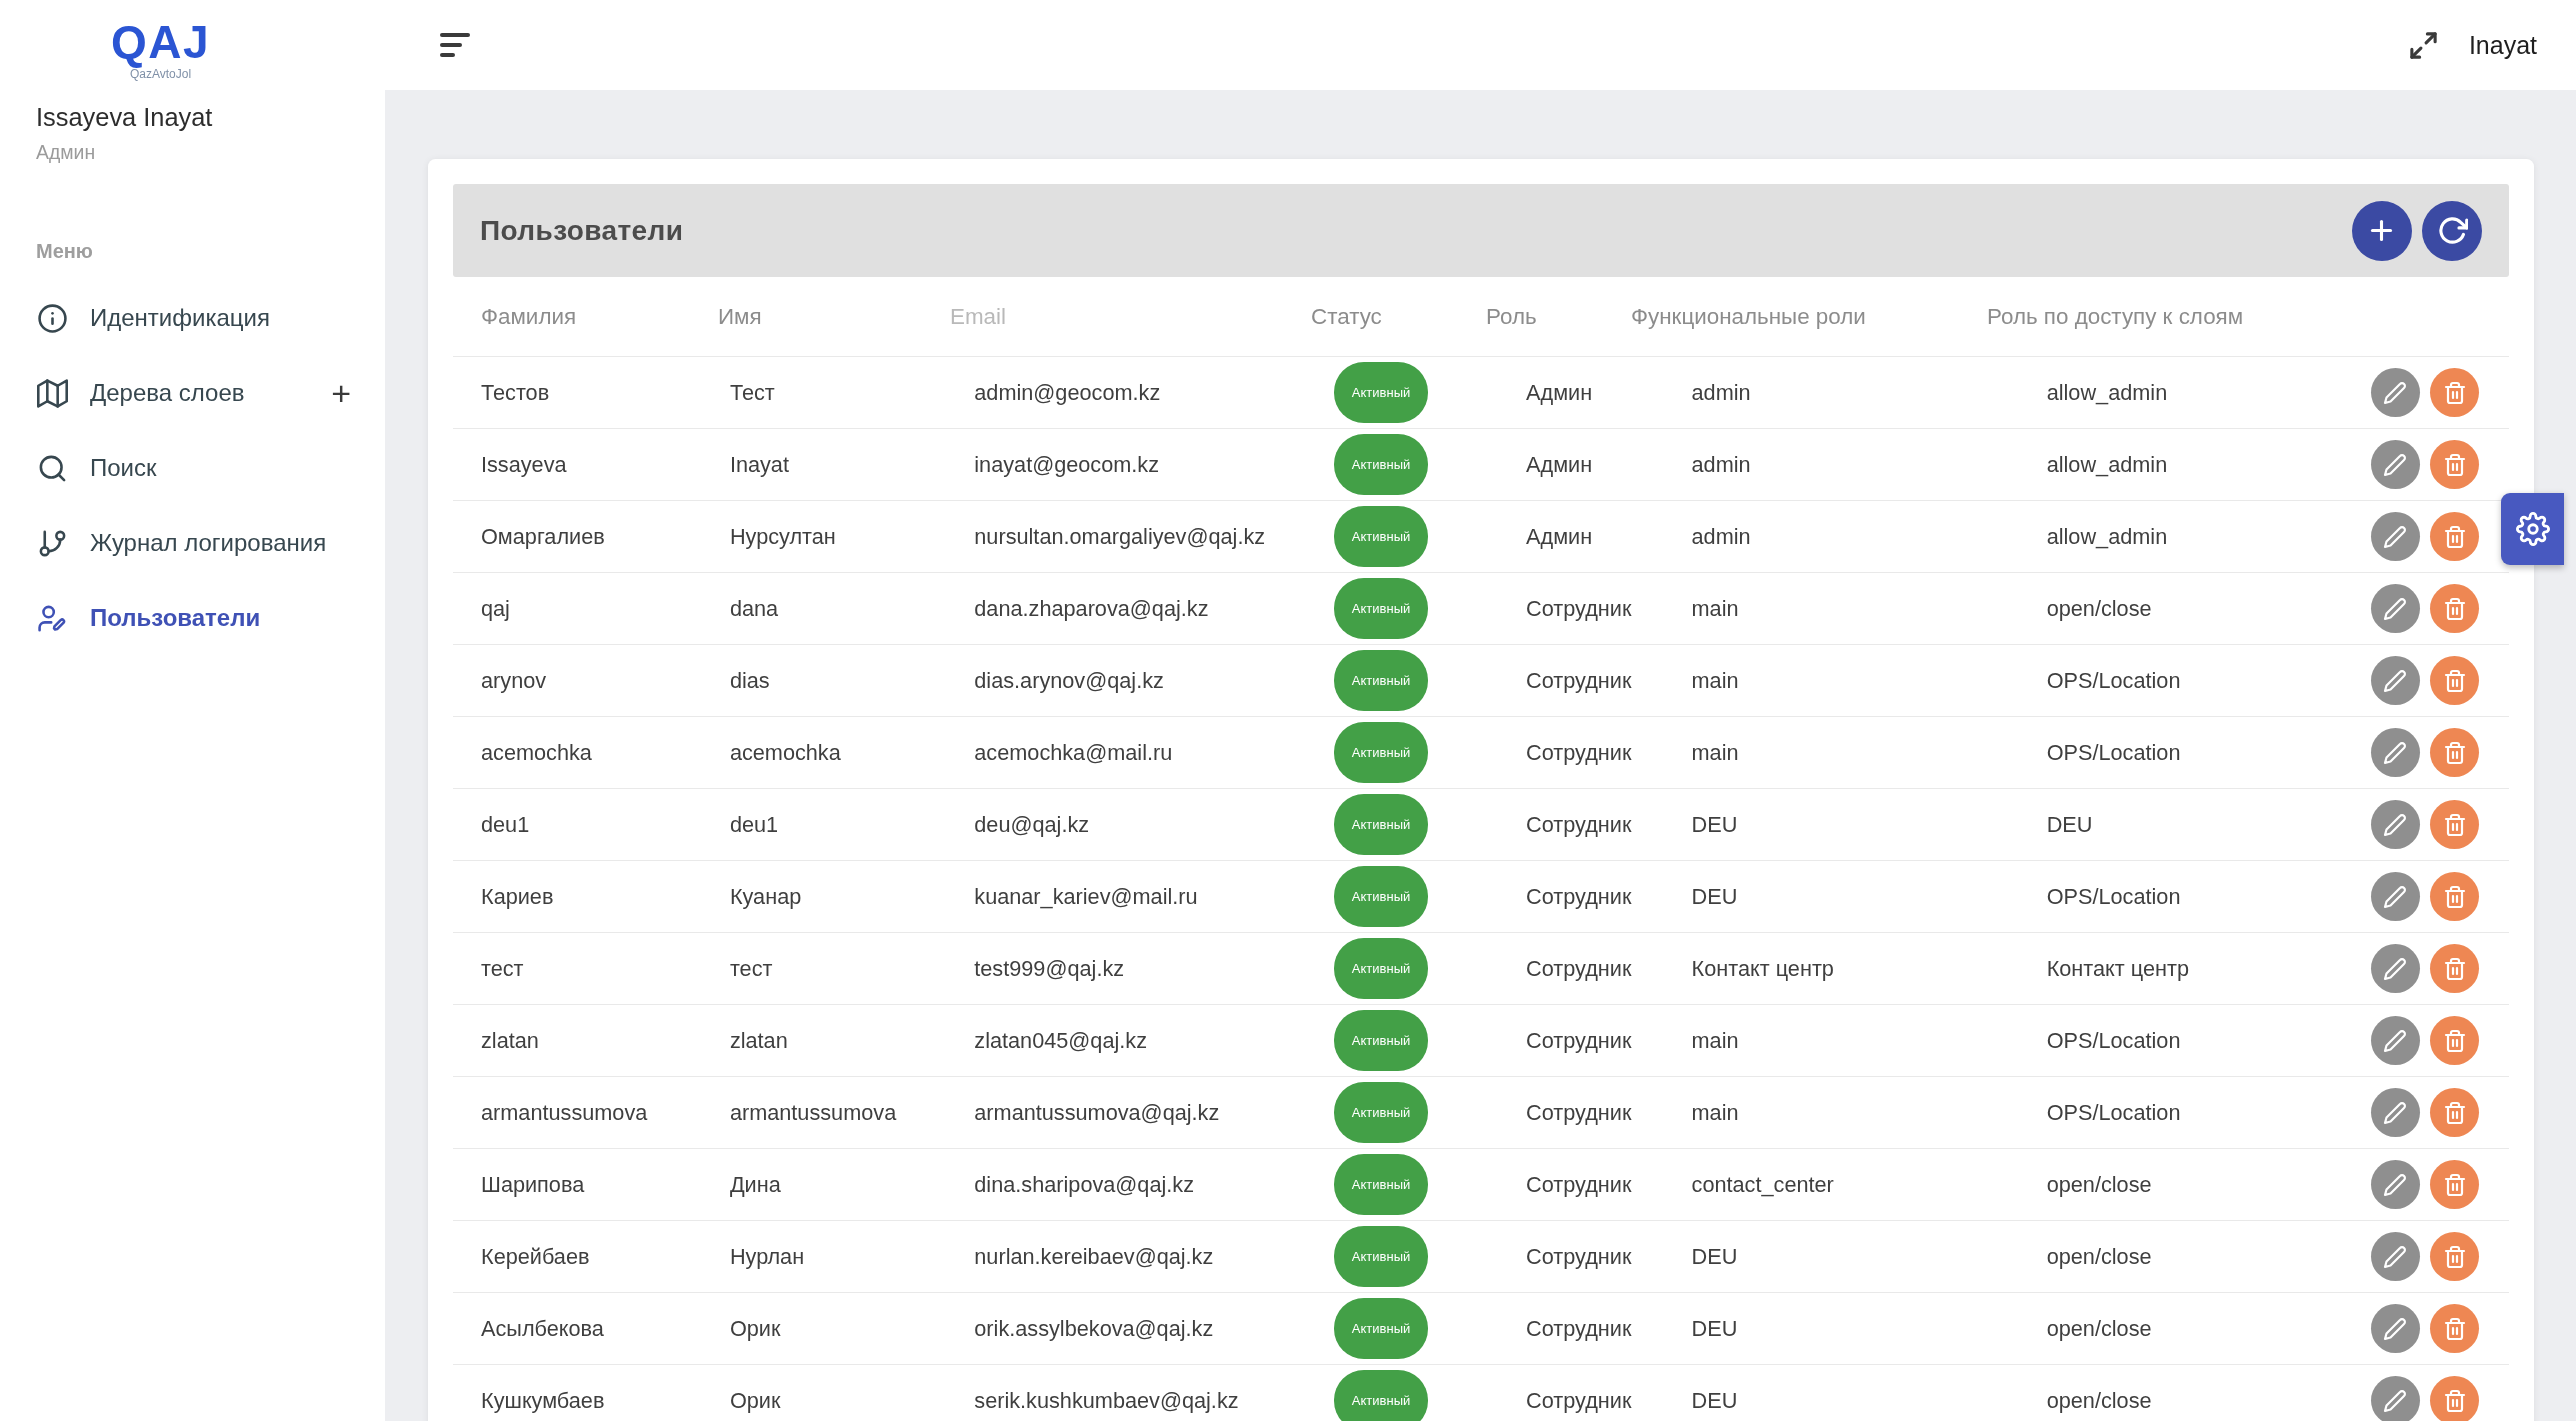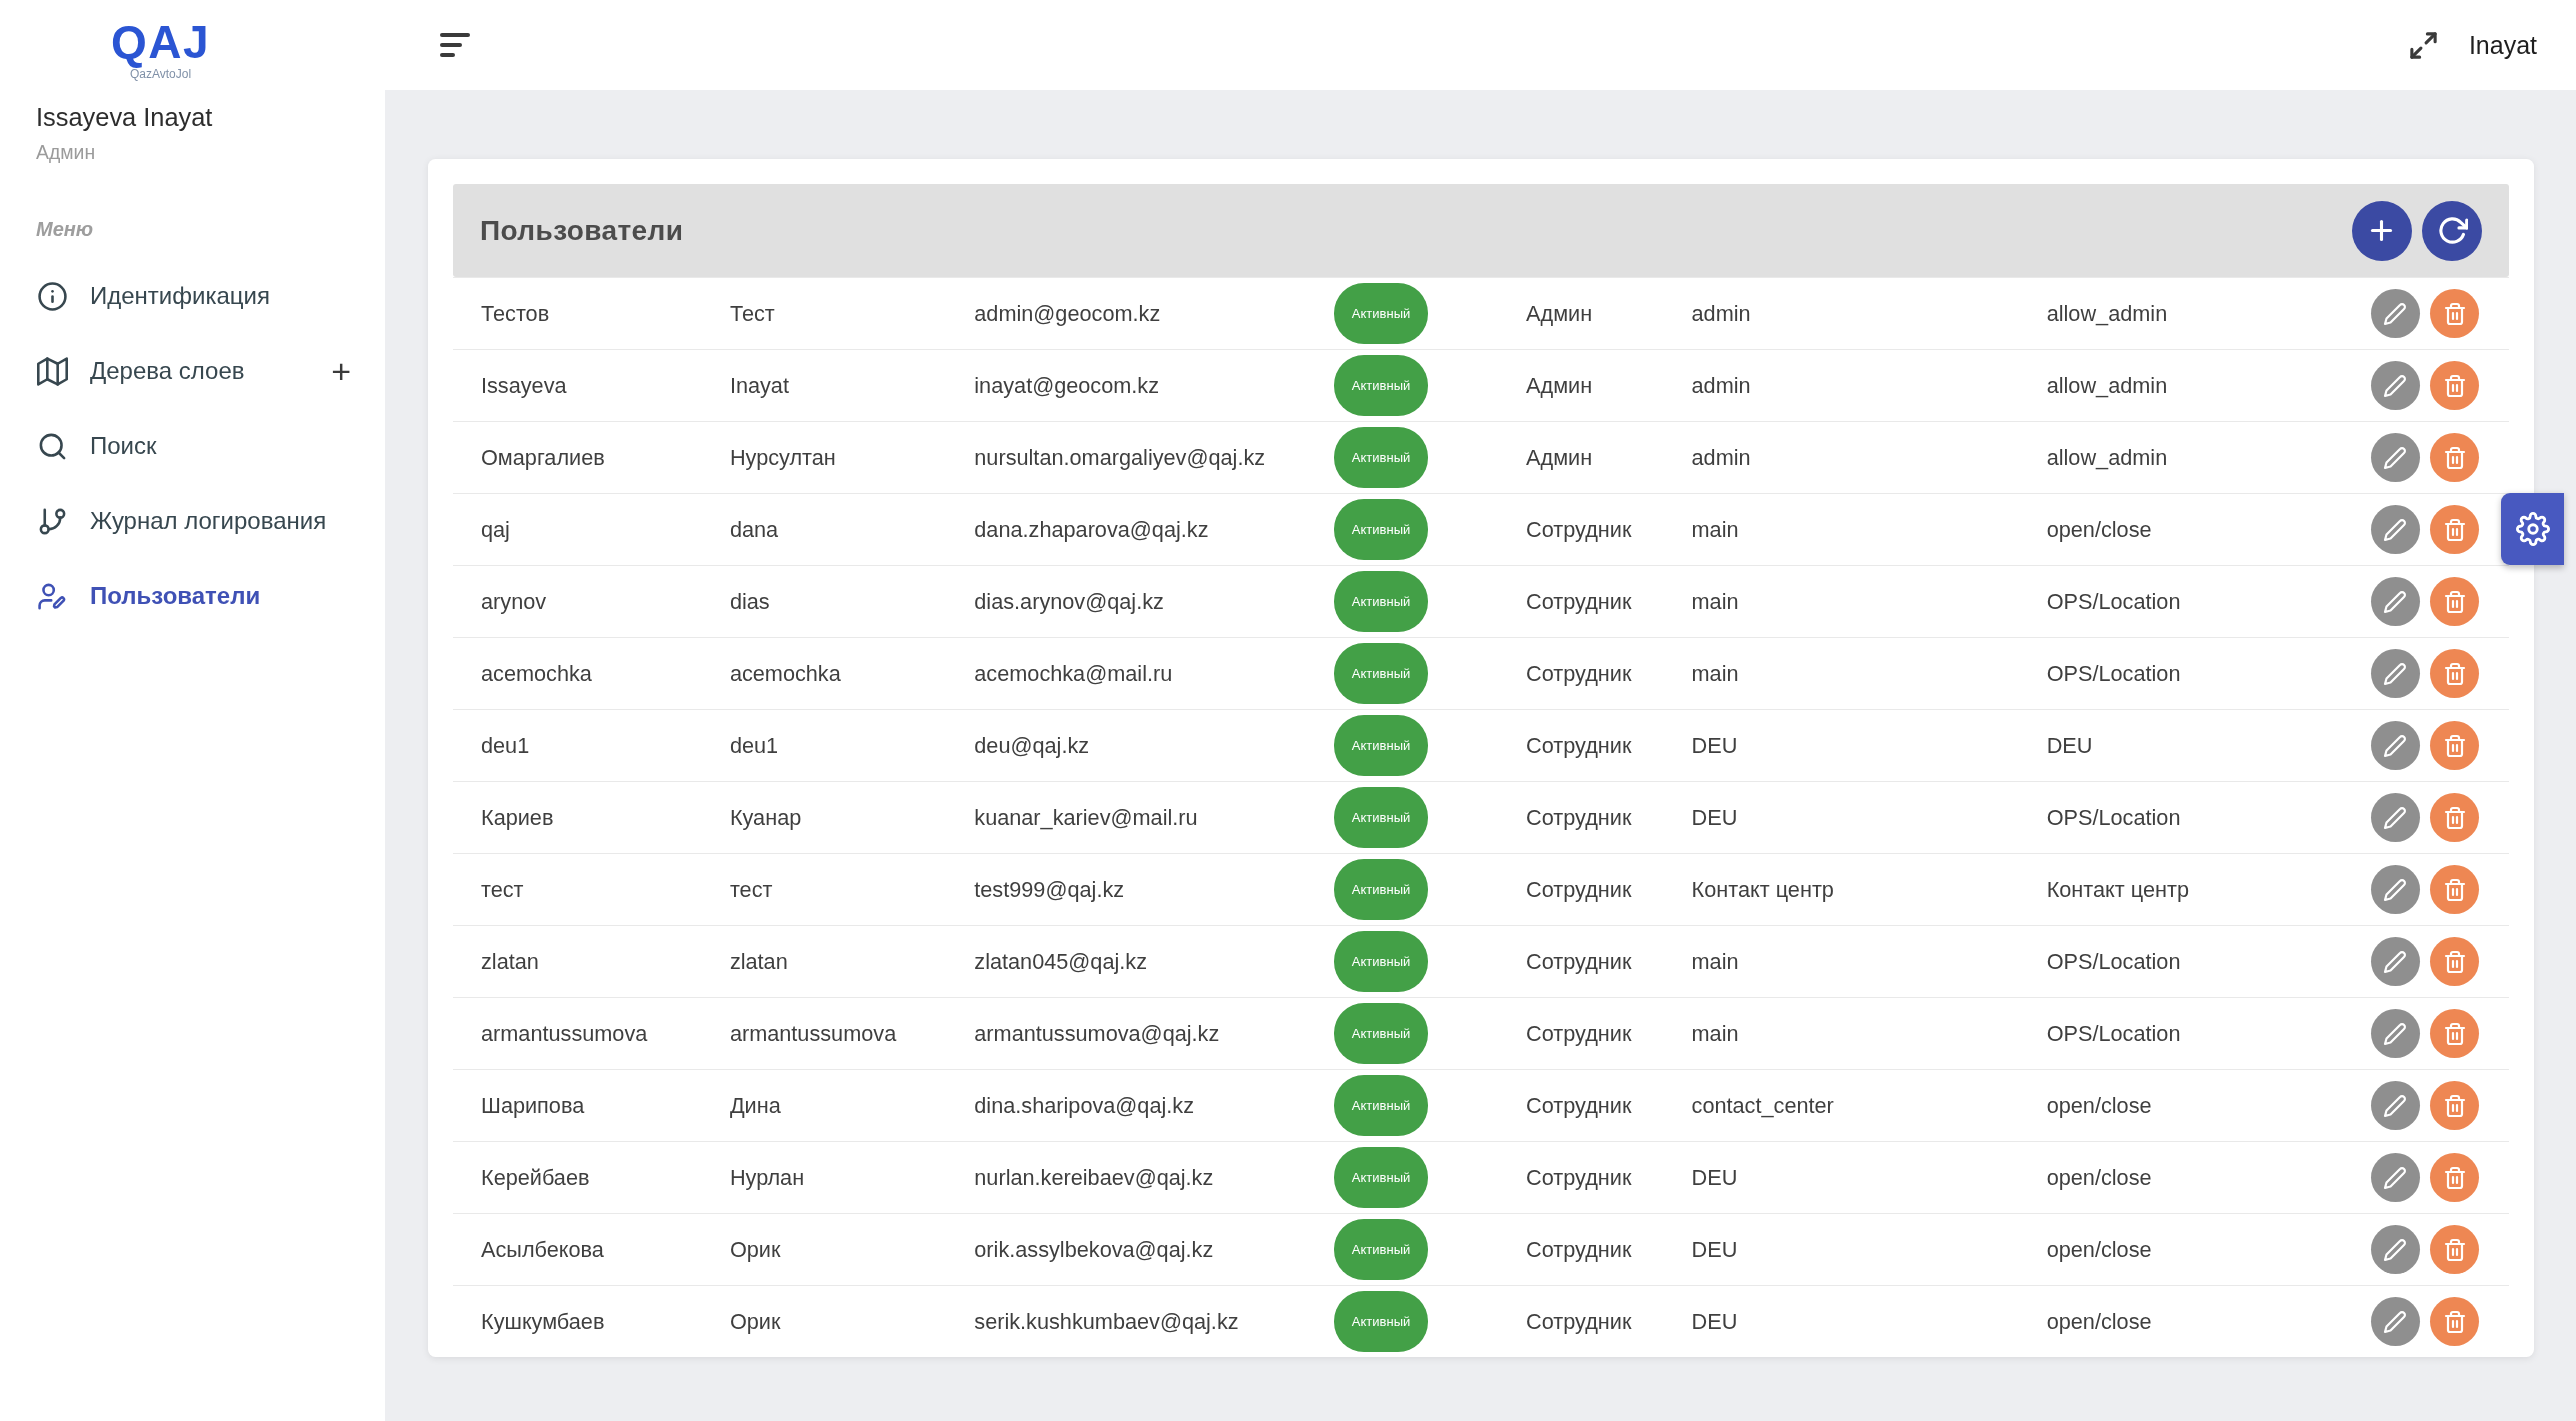--- a/index.html
+++ b/index.html
@@ -19,21 +19,21 @@
   }
   .logo { margin: 19.4px 0 0 97px; width: 127px; text-align: center; }
   .logo-text {
     font-size: 46px; font-weight: 800; color: #2b55d3;
     letter-spacing: 1.5px; line-height: 1;
   }
   .logo-sub { font-size: 12px; color: #8091a8; margin-top: 1.5px; }
   .user-block { margin: 22px 0 0 36px; }
   .user-name { font-size: 25.4px; font-weight: 500; color: #2d2d2d; }
   .user-role { font-size: 19.4px; color: #9b9b9b; margin-top: 9px; }
-  .menu-label { margin: 54px 0 0 36px; font-size: 20px; font-weight: bold; color: #9e9e9e; font-style: italic; }
+  .menu-label { margin: 76px 0 0 36px; font-size: 20px; font-weight: bold; color: #9e9e9e; }
   .menu { margin-top: 18px; }
   .menu-item {
     height: 75px; display: flex; align-items: center;
     padding: 0 34px 0 36px; cursor: pointer; color: #37474f;
   }
   .menu-item .mi-icon { width: 33px; height: 33px; display: flex; align-items: center; justify-content: center; flex: none; }
   .menu-item svg { width: 31px; height: 31px; stroke: currentColor; fill: none; stroke-width: 2; stroke-linecap: round; stroke-linejoin: round; }
   .mi-label { margin-left: 21px; font-size: 24px; white-space: nowrap; }
   .menu-item.active { color: #3f51b5; }
   .menu-item.active .mi-label { font-weight: 600; }
@@ -218,20 +218,29 @@
         </button>
         <button class="circle-btn">
           <svg viewBox="0 0 24 24">
               <polyline points="23 4 23 10 17 10"></polyline>
               <path d="M20.49 15a9 9 0 1 1-2.12-9.36L23 10"></path>
             </svg>
         </button>
       </span>
     </div>
 
+    <div class="thead">
+      <span class="th c-last">Фамилия</span>
+      <span class="th c-first">Имя</span>
+      <span class="th c-email">Email</span>
+      <span class="th c-status">Статус</span>
+      <span class="th c-role">Роль</span>
+      <span class="th c-func">Функциональные роли</span>
+      <span class="th c-layer">Роль по доступу к слоям</span>
+    </div>
 
     <div class="tbody">
 
         <div class="trow">
           <span class="td c-last">Тестов</span>
           <span class="td c-first">Тест</span>
           <span class="td c-email">admin@geocom.kz</span>
           <span class="td c-status">
             <span class="badge">Активный</span>
           </span>

